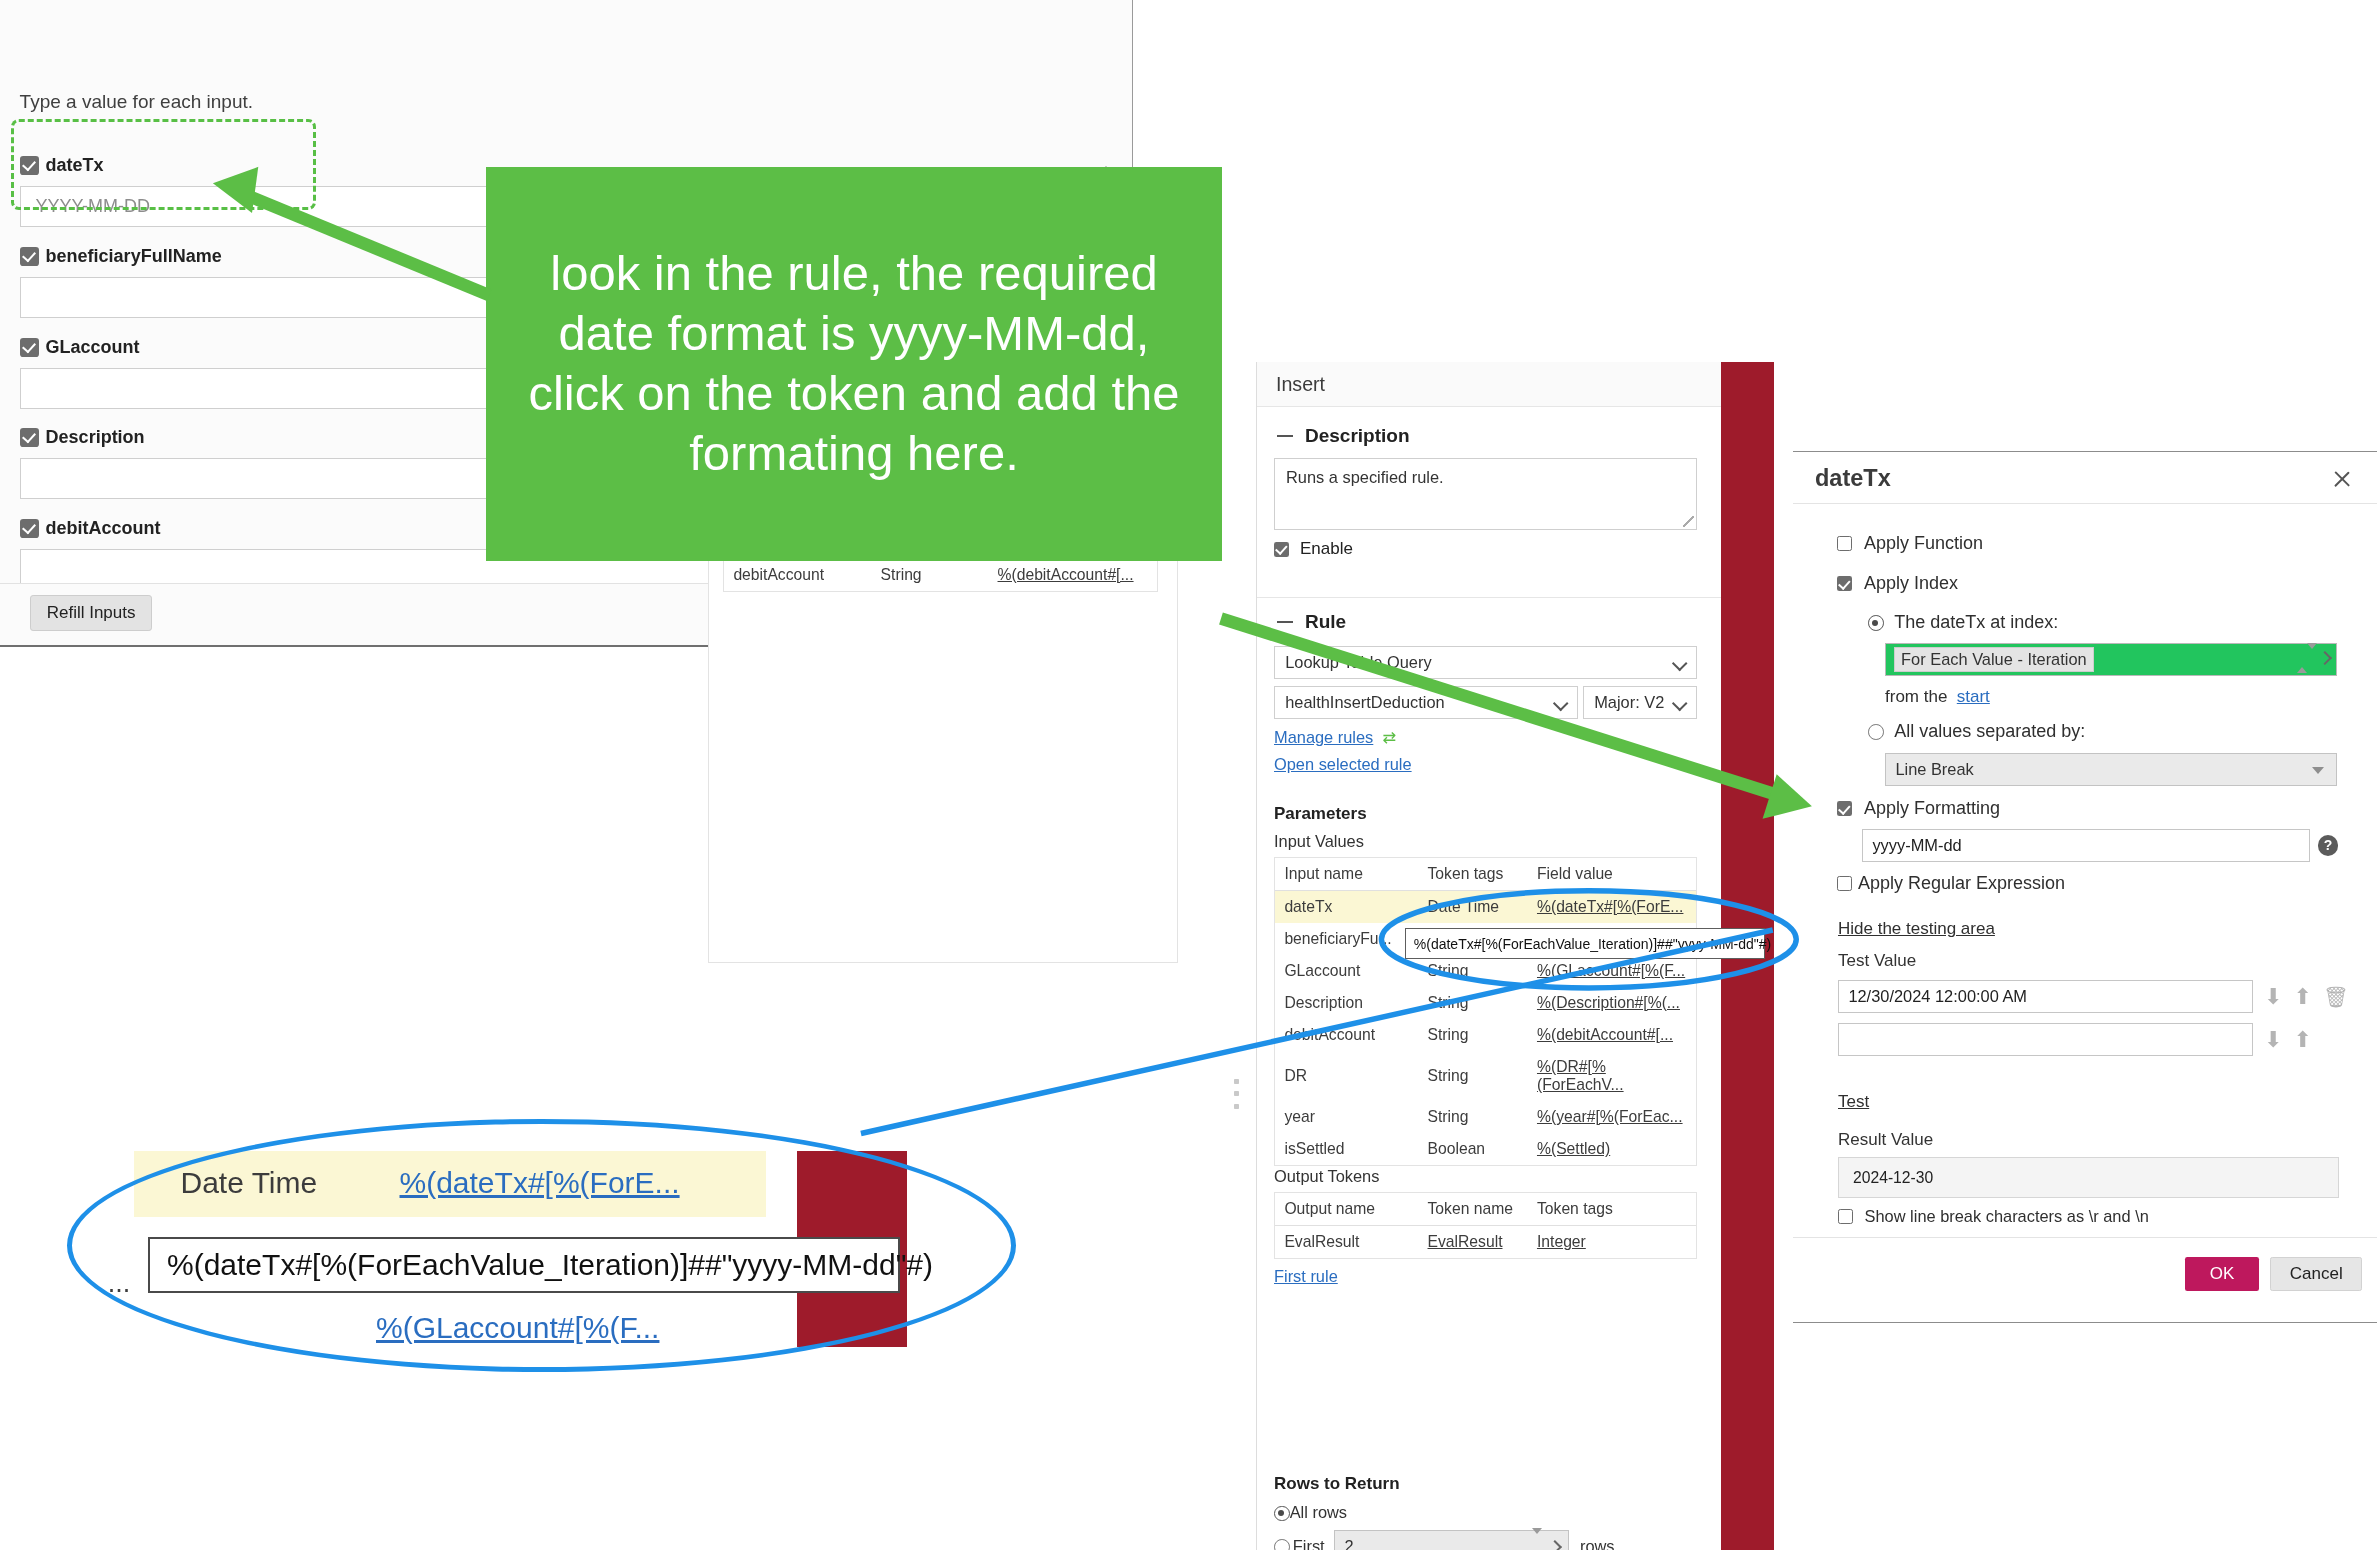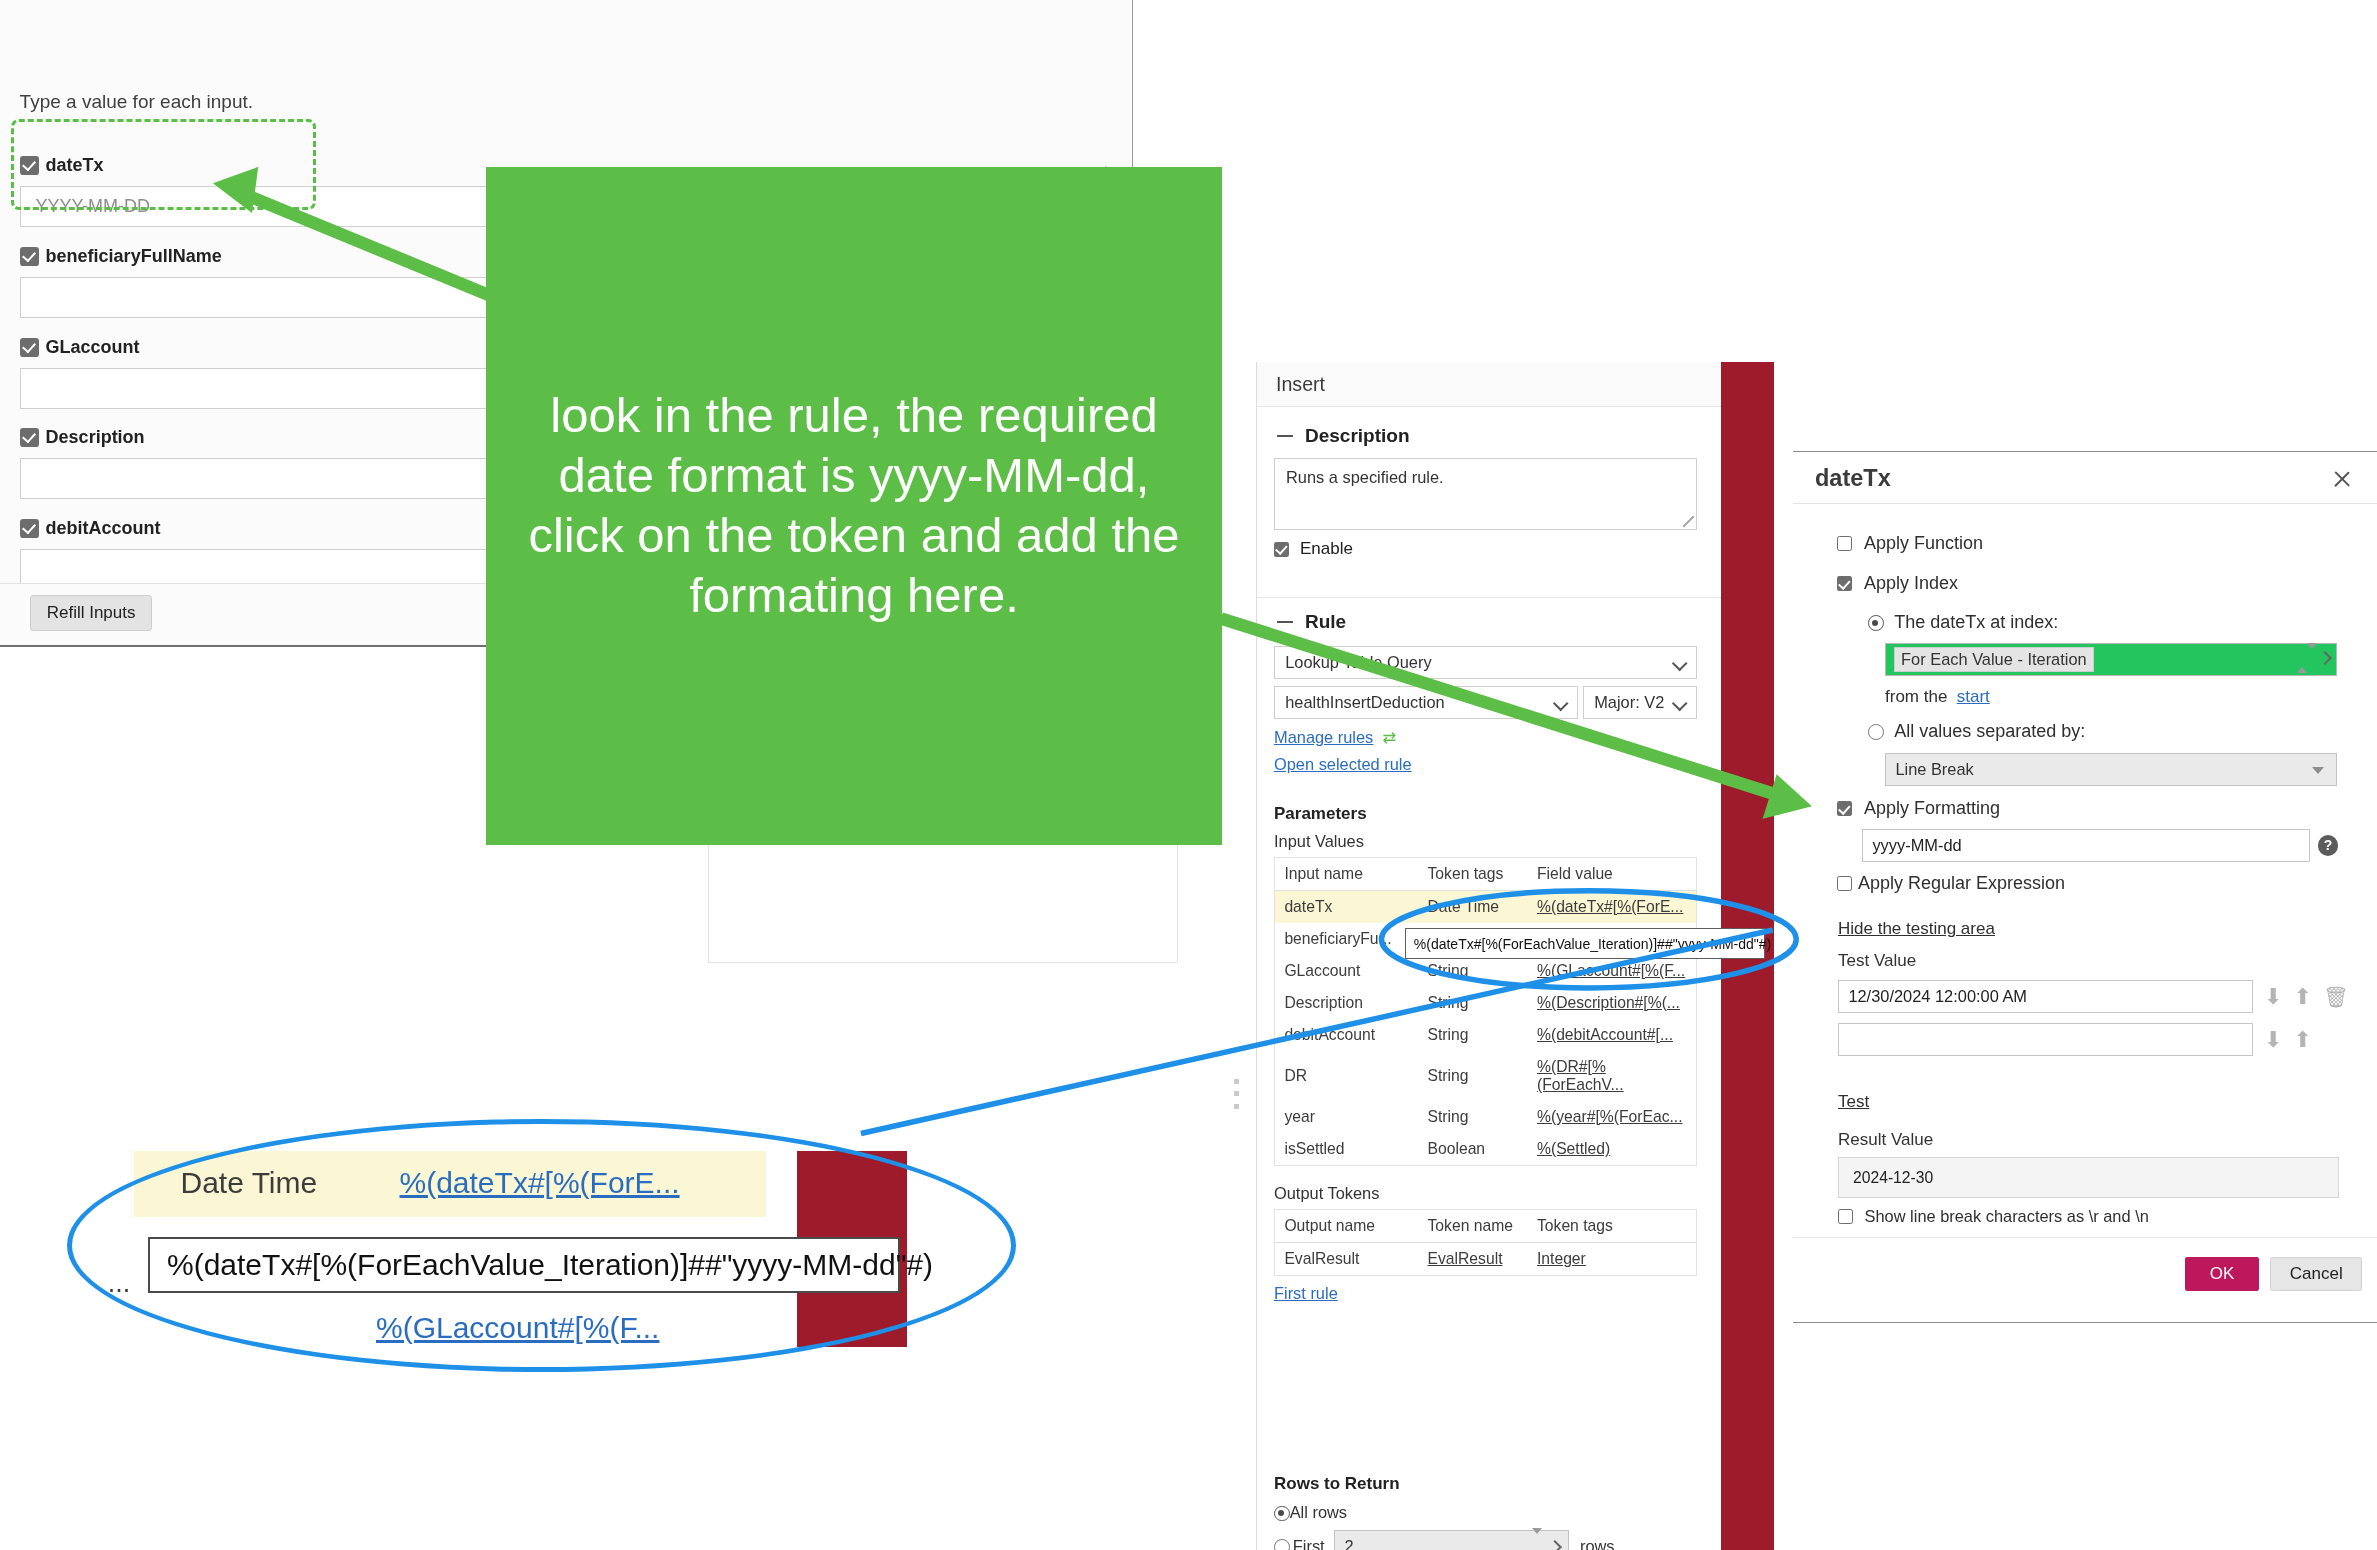--- a/index.html
+++ b/index.html
@@ -165,21 +165,21 @@
   .dropdown .dchev{position:absolute;right:12.5px;top:13.3px;width:0;height:0;border-left:6.3px solid transparent;border-right:6.3px solid transparent;border-top:7px solid #8e8e8e;}
   .txtbox{height:33px;background:#fff;border:0.8px solid #c6c6c6;box-sizing:border-box;display:flex;align-items:center;padding-left:9.4px;font-size:16.4px;color:#222;}
   .readonly{height:41px;background:#f4f4f4;border:0.8px solid #d6d6d6;box-sizing:border-box;display:flex;align-items:center;padding-left:14px;font-size:15.7px;color:#222;}
   .helpq{width:20.4px;height:20.4px;border-radius:50%;background:#5b5b5b;color:#fff;font-size:14px;font-weight:bold;display:flex;align-items:center;justify-content:center;}
   #right-footer{position:absolute;left:0;bottom:0;width:100%;height:85px;border-top:0.8px solid #e4e4e4;box-sizing:border-box;}
   #ok-button{position:absolute;right:119px;top:19px;width:74px;height:34px;background:#be185d;color:#fff;font-size:17px;display:flex;align-items:center;justify-content:center;border-radius:2.3px;cursor:pointer;}
   #cancel-button{position:absolute;right:15.7px;top:19px;width:92px;height:34px;background:#e6e6e6;color:#222;font-size:17px;display:flex;align-items:center;justify-content:center;border-radius:2.3px;border:0.8px solid #d2d2d2;box-sizing:border-box;cursor:pointer;}
 
   
   #green-callout{
-    left:486px;top:167px;width:736px;height:678px;background:#5cbe46;z-index:10;
+    left:486px;top:167px;width:736px;height:394px;background:#5cbe46;z-index:10;
     display:flex;align-items:center;justify-content:flex-start;
   }
   #green-callout-text{
     color:#ffffff;font-size:49px;line-height:1.22;text-align:center;padding:0 28px;
   }
 
   
   #zoom-callout{left:110px;top:1127px;width:896px;height:235px;z-index:9;}
   #zoom-cell-date{position:absolute;left:23.5px;top:23.5px;width:634px;height:66px;background:#fbf7d4;}
   #zoom-cell-date .l{position:absolute;left:47px;top:15.7px;font-size:30px;color:#3c3c3c;}
@@ -405,21 +405,21 @@
           </tr>
           <tr>
             <td>isSettled</td>
             <td>Boolean</td>
             <td class="lnk">%(Settled)</td>
           </tr>
         </tbody>
       </table>
     </div>
 
-    <div class="sub-title" style="margin-top:18px">Output Tokens</div>
+    <div class="sub-title" style="margin-top:1px">Output Tokens</div>
     <div style="margin-top:6.3px;border:0.8px solid #e3e3e3;box-sizing:border-box">
       <table class="ptable">
         <thead>
             <tr>
           <th style="width:34%">Output name</th>
           <th style="width:26%">Token name</th>
           <th>Token tags</th>
         </tr>
           </thead>
         <tbody>

